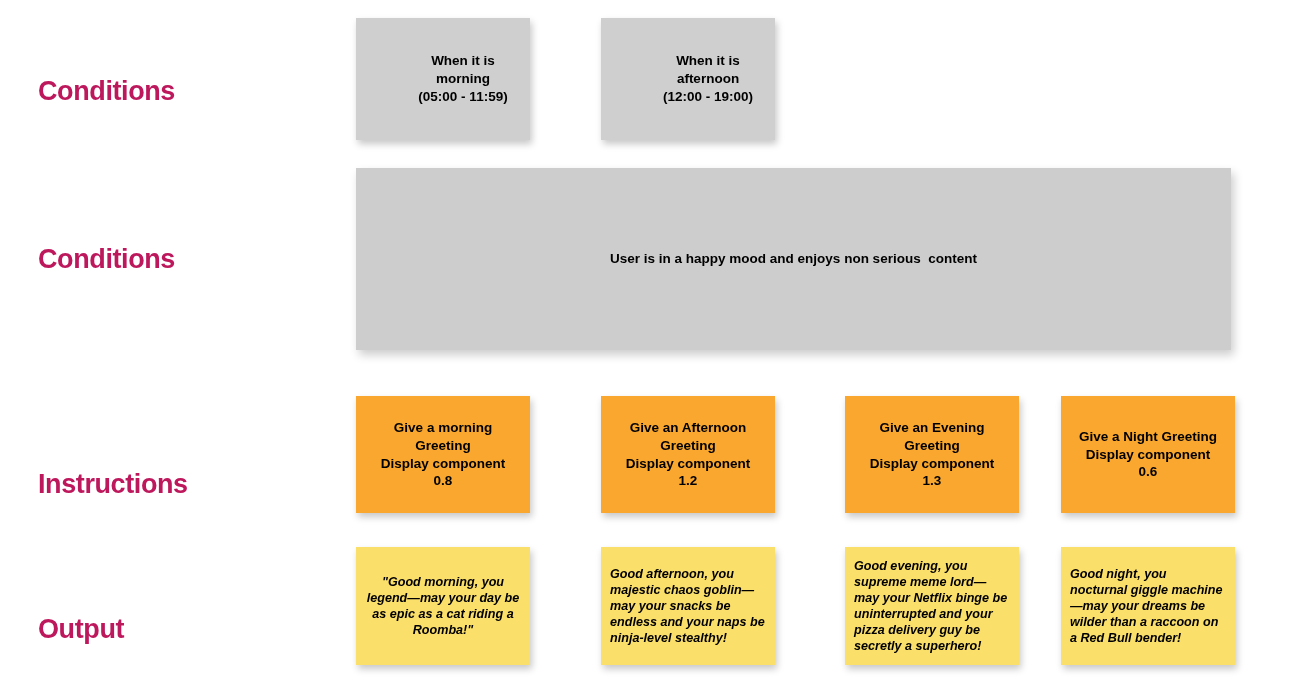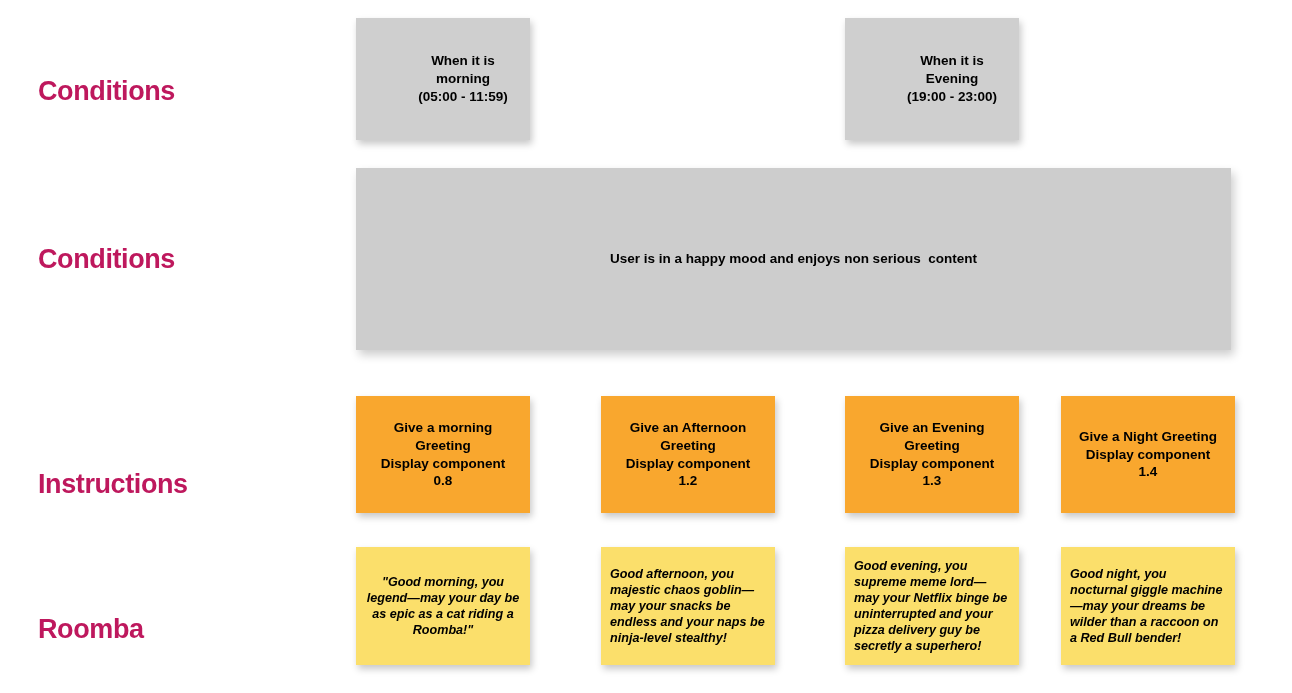--- a/index.html
+++ b/index.html
@@ -126,29 +126,29 @@
   .col4 { left: 1061px; }
 </style>
 </head>
 <body>
 
 <div class="canvas">
 
   <div class="row-label r1">Conditions</div>
   <div class="row-label r2">Conditions</div>
   <div class="row-label r3">Instructions</div>
-  <div class="row-label r4">Roomba</div>
+  <div class="row-label r4">Output</div>
 
   <div class="card cond-card col1">
     <span class="txt">When it is morning
 (05:00 - 11:59)</span>
   </div>
-  <div class="card cond-card col3">
-    <span class="txt">When it is Evening
-(19:00 - 23:00)</span>
+  <div class="card cond-card col2">
+    <span class="txt">When it is afternoon
+(12:00 - 19:00)</span>
   </div>
 
   <div class="card banner">
     <span class="txt">User is in a happy mood and enjoys non serious  content</span>
   </div>
 
   <div class="card instr-card col1">
     <span class="txt">Give a morning
 Greeting
 Display component
@@ -162,21 +162,21 @@
   </div>
   <div class="card instr-card col3">
     <span class="txt">Give an Evening
 Greeting
 Display component
 1.3</span>
   </div>
   <div class="card instr-card col4">
     <span class="txt">Give a Night Greeting
 Display component
-1.4</span>
+0.6</span>
   </div>
 
   <div class="card out-card align-center col1">
     <span class="txt">"Good morning, you legend—may your day be as epic as a cat riding a Roomba!"</span>
   </div>
   <div class="card out-card align-left col3">
     <span class="txt">Good evening, you supreme meme lord—may your Netflix binge be uninterrupted and your pizza delivery guy be secretly a superhero!</span>
   </div>
   <div class="card out-card align-left col2">
     <span class="txt">Good afternoon, you majestic chaos goblin—may your snacks be endless and your naps be ninja-level stealthy!</span>

